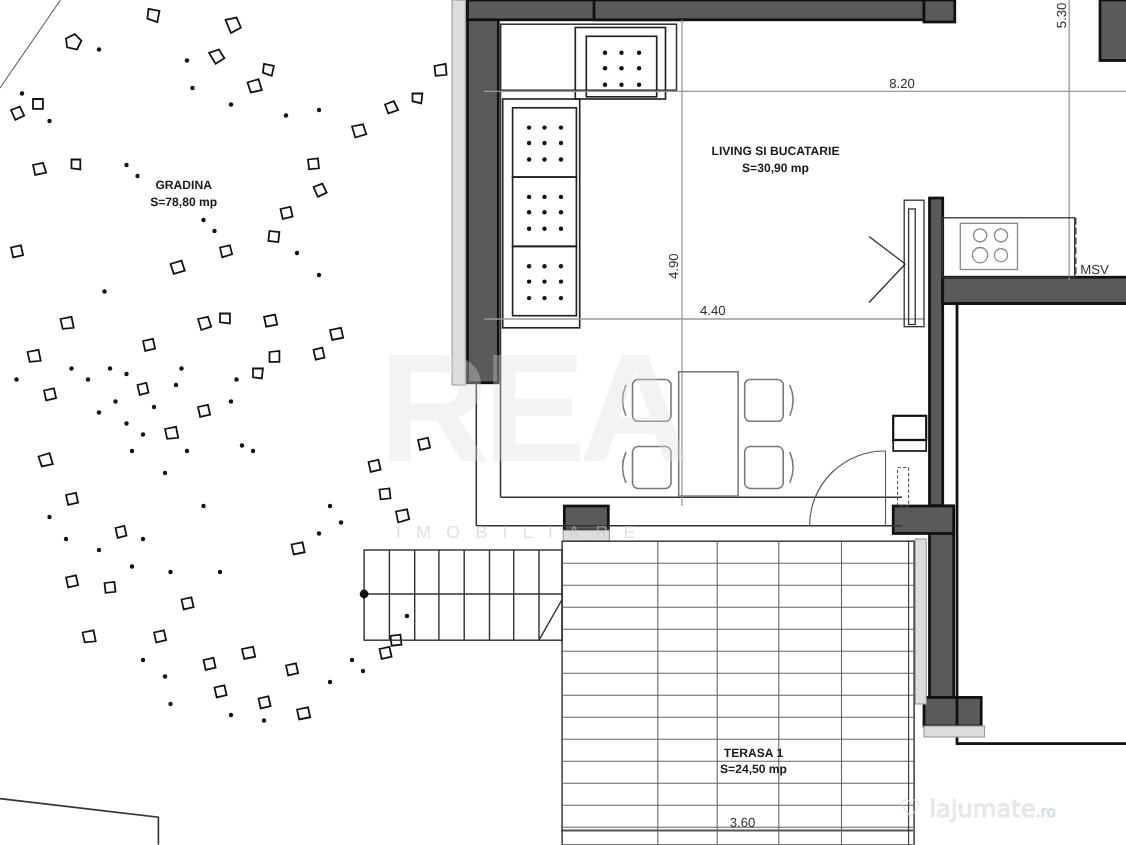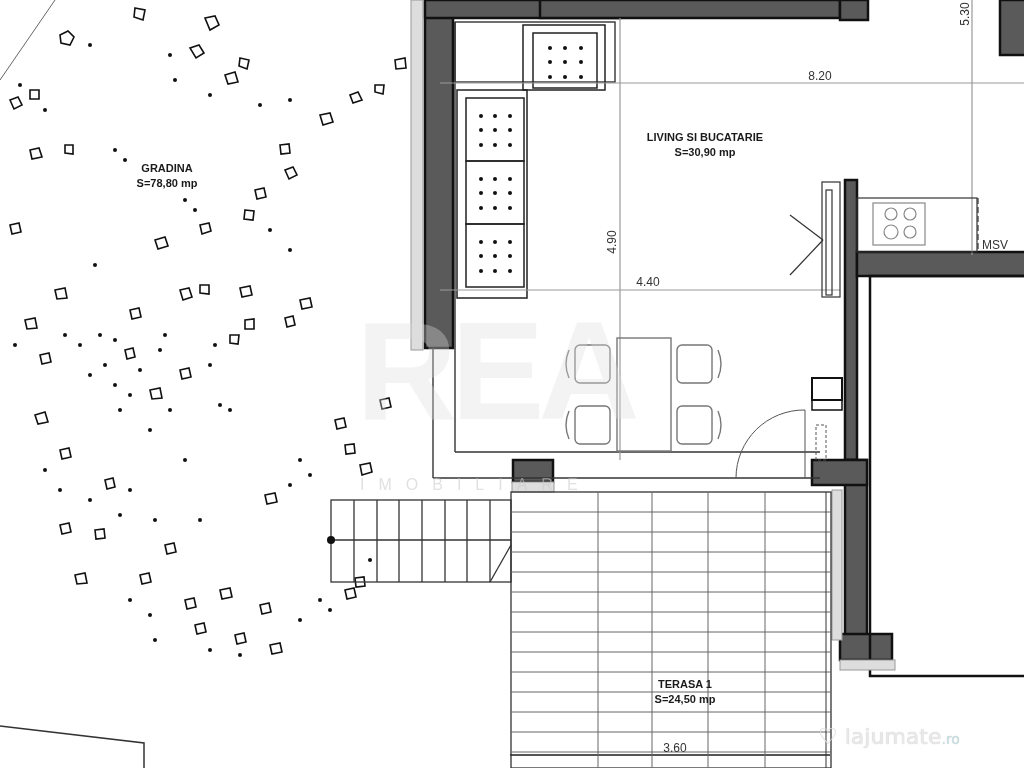--- a/index.html
+++ b/index.html
@@ -313,18 +313,18 @@
   <text class="lbl" x="685" y="703" text-anchor="middle">S=24,50 mp</text>
 
   <text class="dim" x="820" y="80" text-anchor="middle">8.20</text>
   <text class="dim" x="648" y="286" text-anchor="middle">4.40</text>
   <text class="dim" x="675" y="752" text-anchor="middle">3.60</text>
   <text class="dim" transform="translate(616,242) rotate(-90)" text-anchor="middle">4.90</text>
   <text class="dim" transform="translate(969,14) rotate(-90)" text-anchor="middle">5.30</text>
   <text class="dim" x="982" y="249" font-size="10">MSV</text>
 </svg>
 
-<div class="wm-logo" style="left:356px; top:290px;">REA</div>
+<div class="wm-logo" style="left:344px; top:290px;">REA</div>
 <div class="wm-text" style="left:360px; top:476px;">IMOBILIARE</div>
 <div class="site-wm" style="left:818px; top:724px;">
   <span>♡</span>
   <span>lajumate</span><span class="tld">.ro</span>
 </div>
 
 </body></html>

